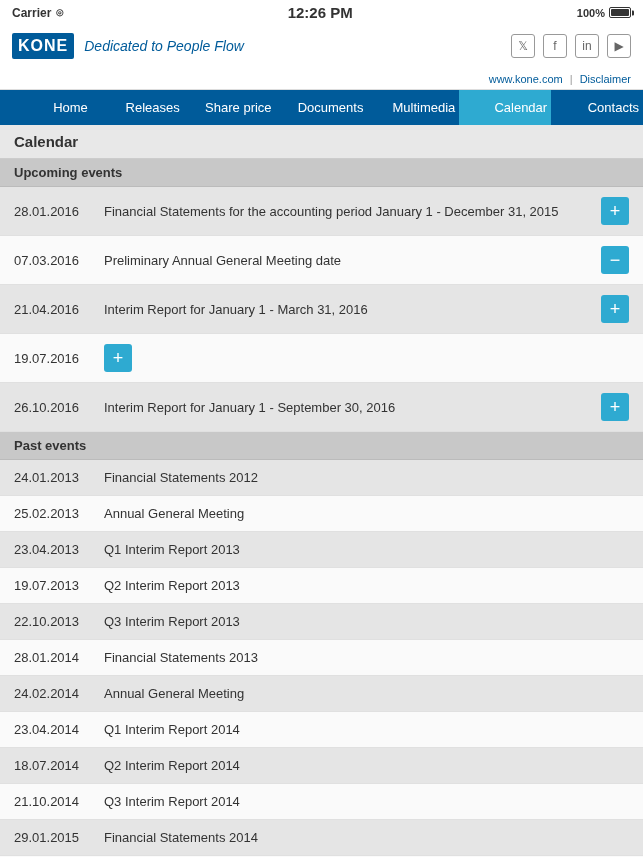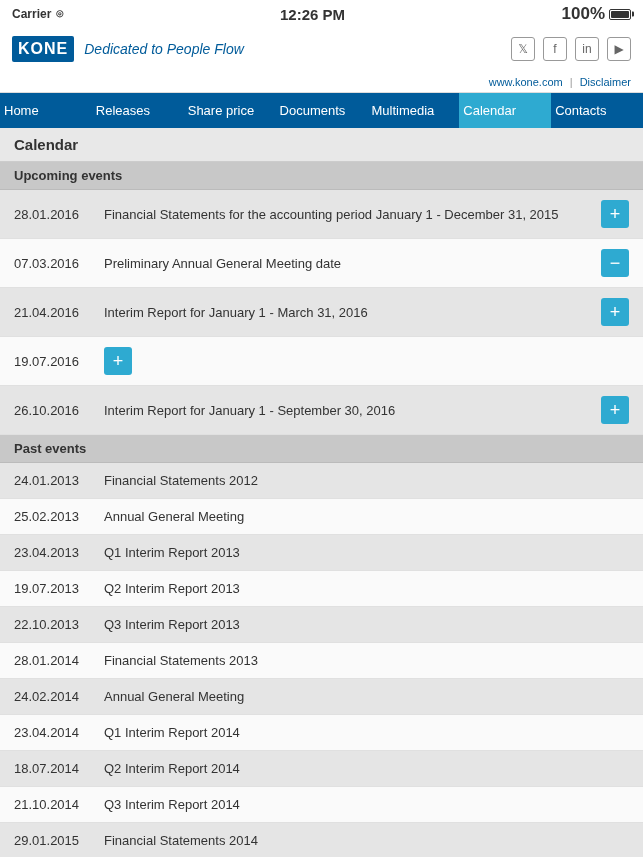--- a/index.html
+++ b/index.html
@@ -5,21 +5,21 @@
     * { margin: 0; padding: 0; box-sizing: border-box; }
     body { font-family: -apple-system, 'Helvetica Neue', Arial, sans-serif; background: #fff; width: 643px; min-height: 857px; font-size: 14px; color: #333; }
 
     
     .status-bar {
       display: flex; justify-content: space-between; align-items: center;
       padding: 4px 12px; font-size: 12px; font-weight: 600; background: #fff;
     }
     .status-bar .carrier { display: flex; align-items: center; gap: 5px; }
     .status-bar .time { font-size: 15px; font-weight: 700; }
-    .status-bar .battery { display: flex; align-items: center; gap: 4px; font-size: 17px; }
+    .status-bar .battery { display: flex; align-items: center; gap: 4px; font-size: 11px; }
     .battery-bar { width: 22px; height: 11px; border: 1.5px solid #333; border-radius: 2px; position: relative; display: inline-flex; align-items: center; padding: 1px; }
     .battery-bar::after { content: ''; width: 2px; height: 5px; background: #333; position: absolute; right: -4px; top: 50%; transform: translateY(-50%); border-radius: 0 1px 1px 0; }
     .battery-fill { background: #333; height: 100%; width: 100%; border-radius: 1px; }
 
     
     .header {
       background: #fff;
       padding: 8px 12px 4px 12px;
       border-bottom: 1px solid #ddd;
     }
@@ -45,21 +45,21 @@
     .header-links a { color: #005b9a; text-decoration: none; }
     .divider-pipe { margin: 0 4px; color: #999; }
 
     
     .nav {
       background: #005b9a;
       display: flex;
       overflow: hidden;
     }
     .nav-item {
-      flex: 1; text-align: left; padding: 10px 4px; color: #fff;
+      flex: 1; text-align: right; padding: 10px 4px; color: #fff;
       font-size: 13px; cursor: pointer; white-space: nowrap;
     }
     .nav-item.active { background: #2eaad1; }
 
     
     .page-title {
       background: #e8e8e8; padding: 8px 14px;
       font-size: 15px; font-weight: 600; color: #333;
       border-bottom: 1px solid #ccc;
     }

